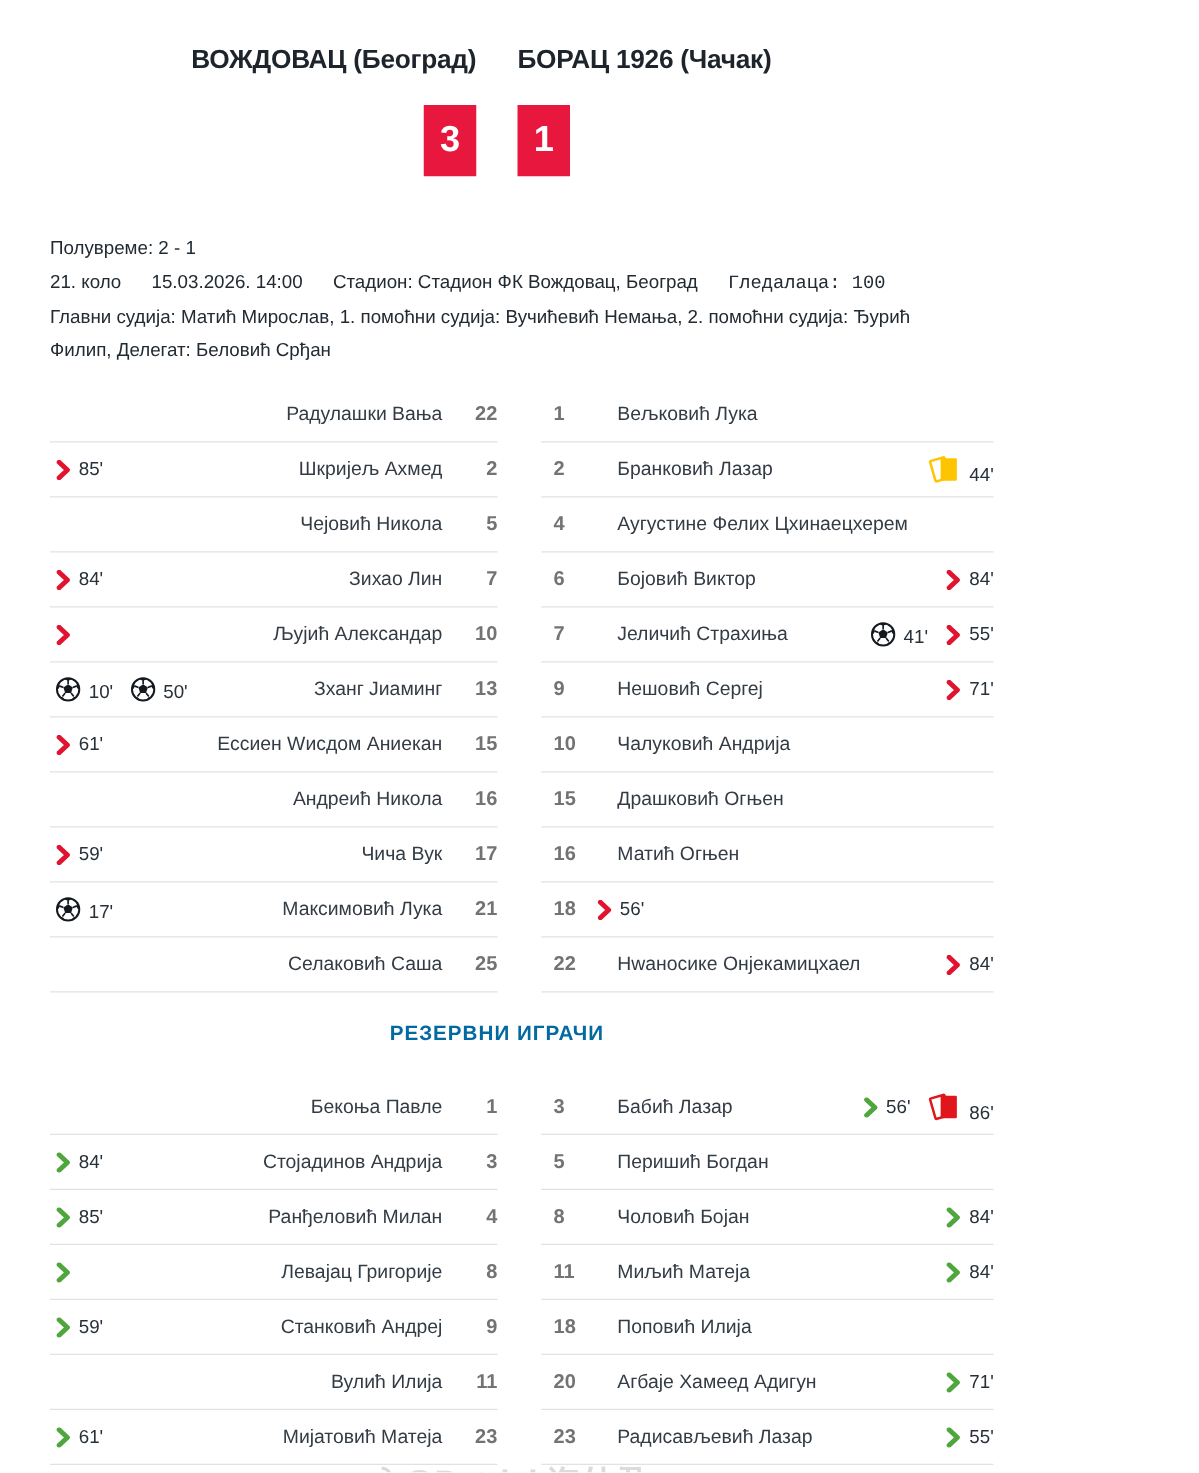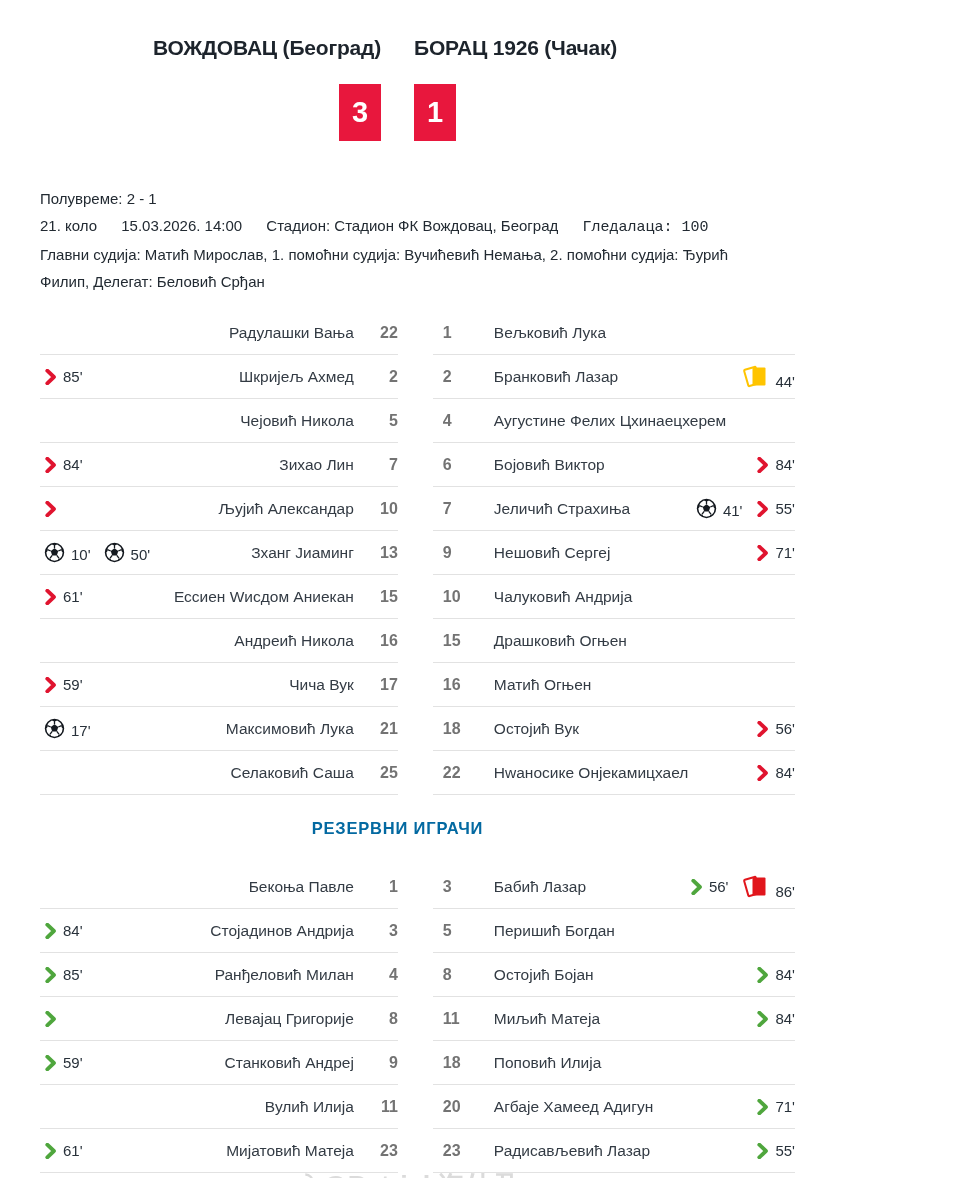--- a/index.html
+++ b/index.html
@@ -398,21 +398,20 @@
           <span class="name">Драшковић Огњен</span>
           <span class="events"></span>
         </div>
         <div class="row right">
           <span class="num">16</span>
           <span class="name">Матић Огњен</span>
           <span class="events"></span>
         </div>
         <div class="row right">
           <span class="num">18</span>
-          <span class="name">Остојић Вук</span>
           <span class="events">
             <span class="event">
               <span class="icon">
                 <svg width="13" height="16" viewBox="0 0 10 14">
                   <path d="M2.2 1.5 L8 7 L2.2 12.5" fill="none" stroke="#e0142f" stroke-width="3.4" stroke-linecap="round" stroke-linejoin="round"></path>
                 </svg>
               </span>
               <span class="minute">56'</span>
             </span>
           </span>
@@ -541,21 +540,21 @@
             </span>
           </span>
         </div>
         <div class="row right">
           <span class="num">5</span>
           <span class="name">Перишић Богдан</span>
           <span class="events"></span>
         </div>
         <div class="row right">
           <span class="num">8</span>
-          <span class="name">Остојић Бојан</span>
+          <span class="name">Чоловић Бојан</span>
           <span class="events">
             <span class="event">
               <span class="icon">
                 <svg width="13" height="16" viewBox="0 0 10 14">
                   <path d="M2.2 1.5 L8 7 L2.2 12.5" fill="none" stroke="#4fa63d" stroke-width="3.4" stroke-linecap="round" stroke-linejoin="round"></path>
                 </svg>
               </span>
               <span class="minute">84'</span>
             </span>
           </span>

